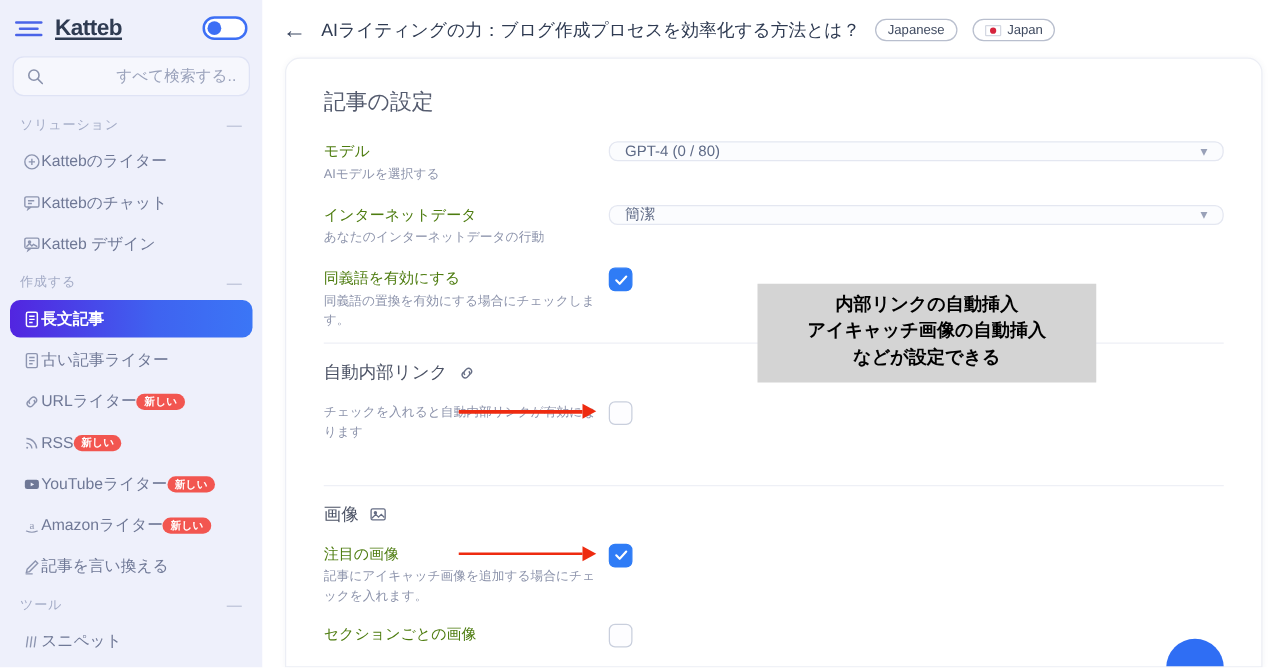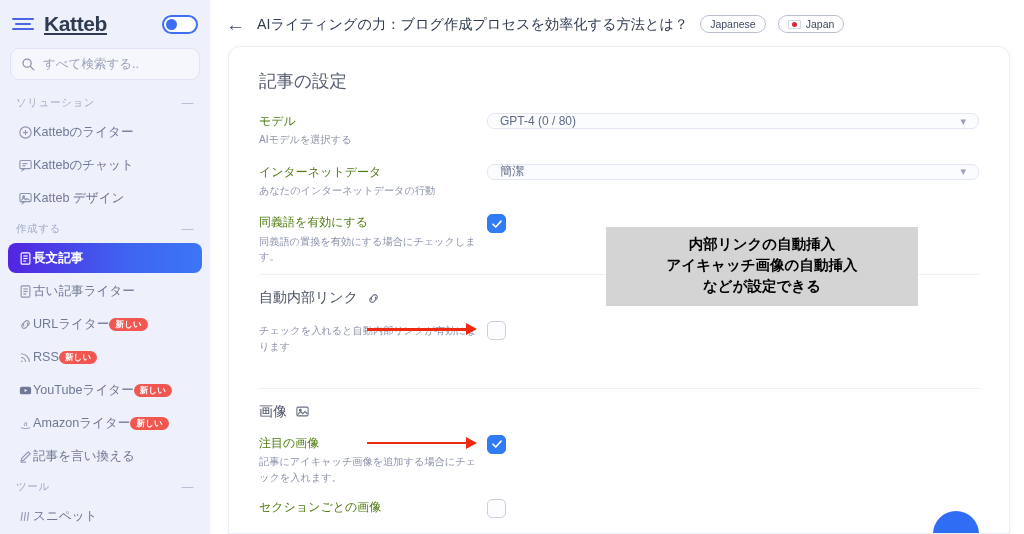--- a/index.html
+++ b/index.html
@@ -26,21 +26,21 @@
   }
   .hamburger { width: 22px; height: 16px; position: relative; flex: 0 0 22px; cursor: pointer; }
   .hamburger i {
     position: absolute; left: 0; height: 2.4px; border-radius: 2px;
     background: #4a63e8; display: block;
   }
   .hamburger i:nth-child(1) { top: 2px; width: 22px; }
   .hamburger i:nth-child(2) { top: 7px; width: 16px; left: 3px; }
   .hamburger i:nth-child(3) { top: 12px; width: 22px; }
   .brand {
-    font-size: 21px; font-weight: bold; color: #2f3b52;
+    font-size: 18px; font-weight: bold; color: #2f3b52;
     letter-spacing: -0.4px; text-decoration: underline;
     text-underline-offset: 2px; text-decoration-thickness: 2px;
     flex: 1 1 auto;
   }
   .toggle {
     width: 36px; height: 19px; border-radius: 10px;
     border: 2px solid #3d6ff5; background: #ffffff;
     position: relative; flex: 0 0 36px; cursor: pointer;
   }
   .toggle .knob {
@@ -52,20 +52,21 @@
   .search {
     display: flex; align-items: center; gap: 8px;
     background: #f6f7fd; border: 1px solid #dfe3f5;
     border-radius: 9px; height: 32px; padding: 0 10px;
   }
   .search svg { flex: 0 0 14px; }
   .search input {
     border: none; outline: none; background: transparent;
     font-size: 12.5px; color: #8b93ad; width: 100%;
     font-family: "Liberation Sans", sans-serif;
+    text-align: right;
   }
   .search input::placeholder { color: #9aa2bb; }
 
   .sec-head {
     display: flex; align-items: flex-end; justify-content: space-between;
     padding: 6px 16px 4px 16px;
     font-size: 10.5px; color: #a3abc6; letter-spacing: 0.6px;
   }
   .sec-head .dash { color: #b3bbd2; font-size: 12px; }
 
@@ -447,18 +448,18 @@
         <div class="row-field">
           <span class="cbox">
             
           </span>
         </div>
       </div>
 
       <div class="fab"></div>
     </div>
 
-    <div class="callout" style="left:396px; top:227px; width:312px;">内部リンクの自動挿入
+    <div class="callout" style="left:396px; top:227px; width:271px;">内部リンクの自動挿入
 アイキャッチ画像の自動挿入
 などが設定できる</div>
 
   </section>
 </div>
 
 </body></html>

